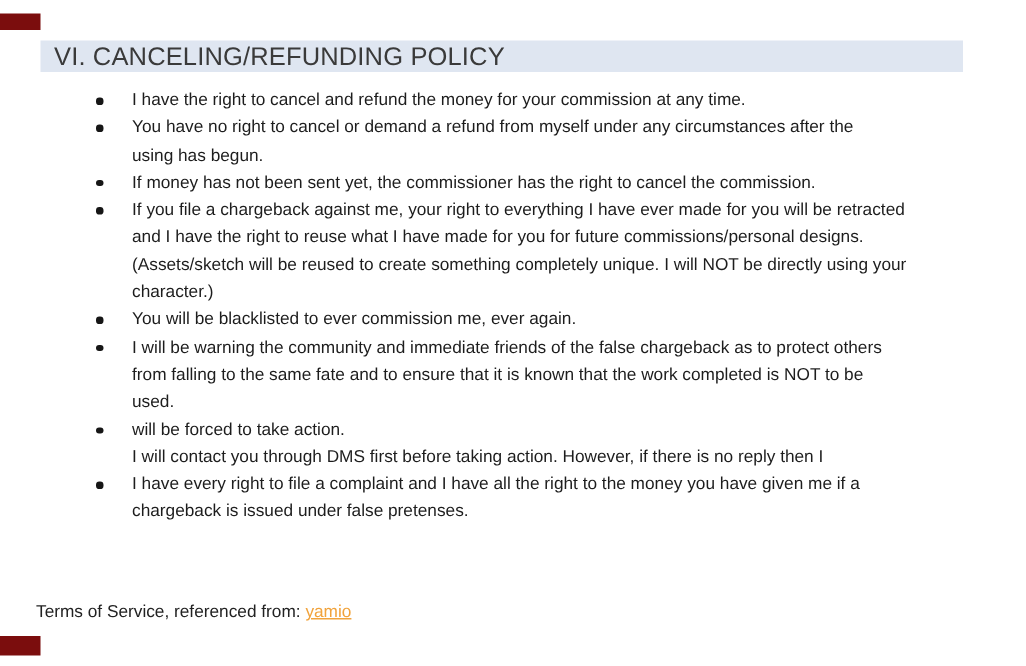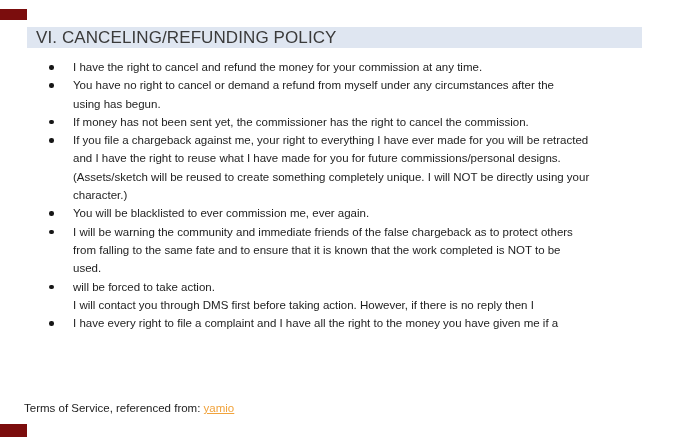--- a/index.html
+++ b/index.html
@@ -38,21 +38,21 @@
     display: flex;
     align-items: center;
     font-size: 17px;
     color: #3a3a3a;
     letter-spacing: 0.1px;
     white-space: nowrap;
   }
 
   ul.policy-list {
     position: absolute;
-    left: 48px;
+    left: 63px;
     top: 58px;
     margin: 0;
     padding: 0;
     list-style: none;
   }
   li.policy-item {
     position: relative;
     padding-left: 25px;
     font-size: 11.5px;
     line-height: 18.3px;
@@ -124,20 +124,21 @@
         <div class="line">I will be warning the community and immediate friends of the false chargeback as to protect others</div>
         <div class="line">from falling to the same fate and to ensure that it is known that the work completed is NOT to be</div>
         <div class="line">used.</div>
       </li>
       <li class="policy-item">
         <div class="line">will be forced to take action.</div>
         <div class="line">I will contact you through DMS first before taking action. However, if there is no reply then I</div>
       </li>
       <li class="policy-item">
         <div class="line">I have every right to file a complaint and I have all the right to the money you have given me if a</div>
+        <div class="line">chargeback is issued under false pretenses.</div>
       </li>
     </ul>
 
   <div class="footer-line">
     <span>Terms of Service, referenced from: </span><a class="footer-link" href="#">yamio</a>
   </div>
 
 </div>
 
 </body></html>

